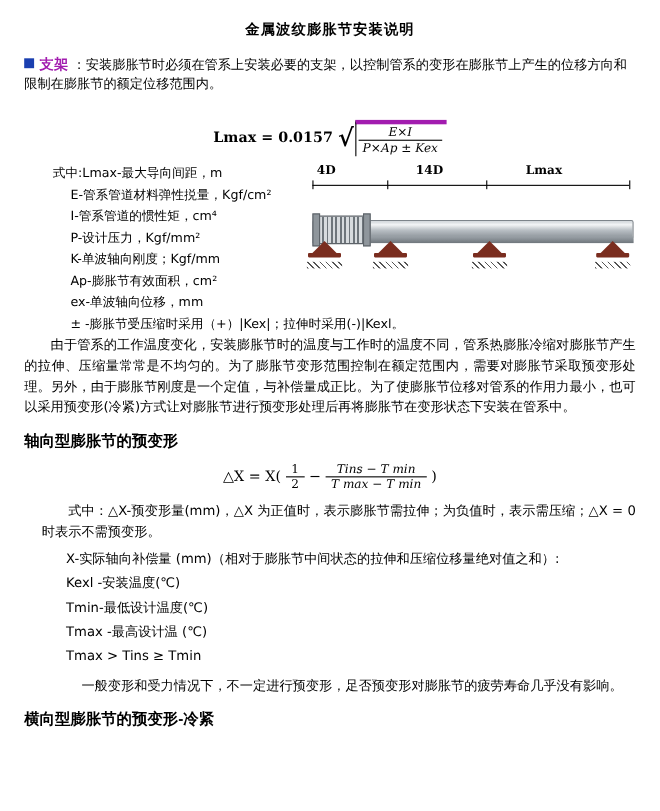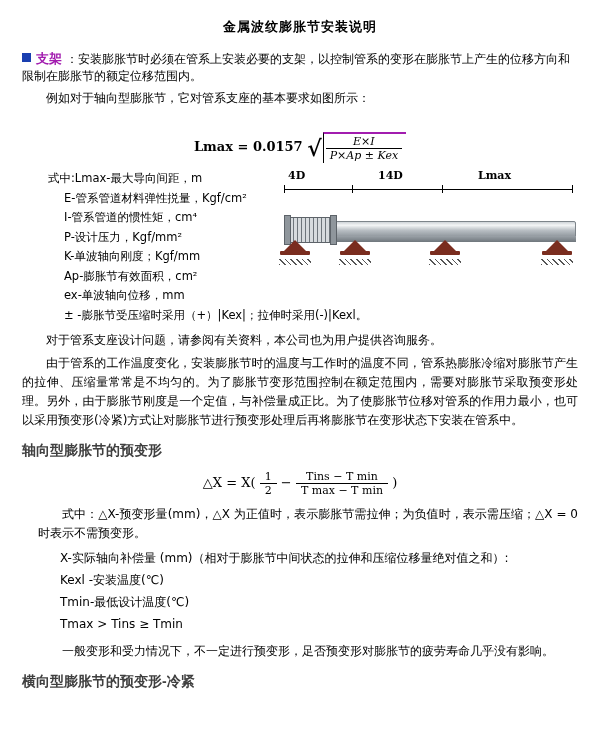--- a/index.html
+++ b/index.html
@@ -26,39 +26,39 @@
   .head-blue{
     color:#a21caf;font-weight:bold;font-size:13px;
     display:inline-block;
   }
   .para{
     font-size:12px;line-height:19px;text-align:justify;margin:0 0 4px 0;
   }
   .indent{text-indent:24px;}
   .sec-head{margin:9px 0 4px 0;font-size:12.5px;}
   .sub-head{
-    color:#404040;font-weight:bold;font-size:14px;margin:12px 0 6px 0;
+    color:#000000;font-weight:bold;font-size:14px;margin:12px 0 6px 0;
     font-family:Liberation Sans, sans-serif;
   }
   .formula-box{
     text-align:center;margin:24px 0 6px 0;
   }
   .f1{
     display:inline-block;font-family:"DejaVu Serif","Liberation Serif",serif;
     font-size:13px;font-weight:bold;
   }
   .frac{
     display:inline-block;vertical-align:middle;text-align:center;
     font-size:11px;font-weight:normal;font-style:italic;
   }
   .frac .num{border-bottom:1px solid #000;padding:0 4px;display:block;}
   .frac .den{padding:0 4px;display:block;}
   .sqrt{
     display:inline-block;vertical-align:middle;
-    border-top:2px solid #a21caf;border-left:1px solid #000;
+    border-top:4px solid #a21caf;border-left:1px solid #000;
     padding:1px 4px 1px 2px;margin-left:1px;
   }
   .sqrt-sign{font-size:22px;vertical-align:middle;line-height:10px;}
   .legend{
     font-size:11.5px;line-height:19.5px;
     margin:6px 0 0 26px;
   }
   .legend div{white-space:nowrap;}
   .legend .l0{margin-left:0;}
   .legend .l1{margin-left:16px;}
@@ -109,35 +109,34 @@
   }
   .formula2{
     text-align:center;margin:10px 0 8px 0;font-size:13px;
     font-family:"DejaVu Serif","Liberation Serif",serif;
   }
   .frac2{display:inline-block;vertical-align:middle;text-align:center;font-size:11px;}
   .frac2 .num{border-bottom:1px solid #000;padding:0 5px;display:block;}
   .frac2 .den{padding:0 5px;display:block;}
   .list{font-size:12px;line-height:22px;margin-left:38px;}
   .note{font-size:12px;line-height:20px;margin:4px 0 0 0;}
-  .fmt-s{}
+  .fmt-s{font-style:italic;}
 </style>
 </head>
 <body>
 
 <div class="page">
 
   <h1 class="title">金属波纹膨胀节安装说明</h1>
 
   <div class="sec-head">
     <span class="sq"></span><span class="head-blue">支架</span>
     <span style="font-size:12px;">：</span><span style="font-size:12px;">安装膨胀节时必须在管系上安装必要的支架，以控制管系的变形在膨胀节上产生的位移方向和限制在膨胀节的额定位移范围内。</span>
   </div>
 
-  <p class="para indent">例如对于轴向型膨胀节，它对管系支座的基本要求如图所示：</p>
 
   <div class="formula-box">
     <span class="f1">
       <span>Lmax = 0.0157</span>
       <span class="sqrt-sign">√</span><span class="sqrt">
         <span class="frac">
           <span class="num">E×I</span>
           <span class="den">P×Ap ± Kex</span>
         </span>
       </span>
@@ -194,21 +193,20 @@
         <div class="hatch" style="left:151px;"></div>
         <div class="support" style="left:264px;">
             <div class="tri"></div>
             <div class="base"></div>
           </div>
         <div class="hatch" style="left:263px;"></div>
       </div>
     </div>
   </div>
 
-  <p class="para indent" style="margin-top:6px;">对于管系支座设计问题，请参阅有关资料，本公司也为用户提供咨询服务。</p>
 
 
   <p class="para indent">由于管系的工作温度变化，安装膨胀节时的温度与工作时的温度不同，管系热膨胀冷缩对膨胀节产生的拉伸、压缩量常常是不均匀的。为了膨胀节变形范围控制在额定范围内，需要对膨胀节采取预变形处理。另外，由于膨胀节刚度是一个定值，与补偿量成正比。为了使膨胀节位移对管系的作用力最小，也可以采用预变形(冷紧)方式让对膨胀节进行预变形处理后再将膨胀节在变形状态下安装在管系中。</p>
 
   <div class="sub-head">轴向型膨胀节的预变形</div>
 
   <div class="formula2">
     <span>△X = X(</span>
     <span class="frac2">
       <span class="num">1</span>
@@ -221,20 +219,21 @@
     </span>
     <span>)</span>
   </div>
 
   <p class="para indent" style="margin-left:16px;">式中：△X-预变形量(mm)，△X 为正值时，表示膨胀节需拉伸；为负值时，表示需压缩；△X = 0 时表示不需预变形。</p>
 
   <div class="list">
     <div>X-实际轴向补偿量 (mm)（相对于膨胀节中间状态的拉伸和压缩位移量绝对值之和）:</div>
     <div>Kexl -安装温度(℃)</div>
     <div>Tmin-最低设计温度(℃)</div>
+    <div>Tmax -最高设计温 (℃)</div>
     <div>Tmax &gt; Tins ≥ Tmin</div>
   </div>
 
-  <p class="note indent" style="margin-left:16px;margin-top:6px;">一般变形和受力情况下，不一定进行预变形，足否预变形对膨胀节的疲劳寿命几乎没有影响。</p>
+  <p class="note indent" style="margin-left:16px;margin-top:6px;text-align:center;">一般变形和受力情况下，不一定进行预变形，足否预变形对膨胀节的疲劳寿命几乎没有影响。</p>
 
   <div class="sub-head">横向型膨胀节的预变形-冷紧</div>
 
 </div>
 
 </body></html>

